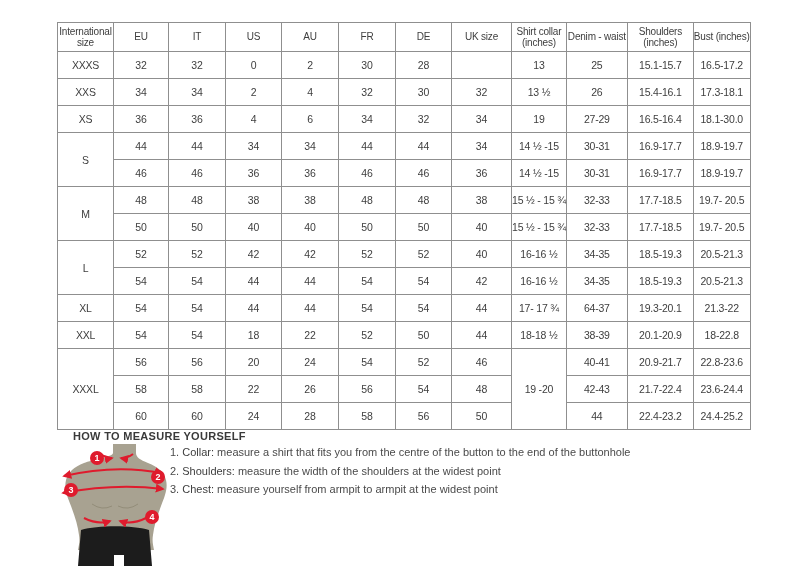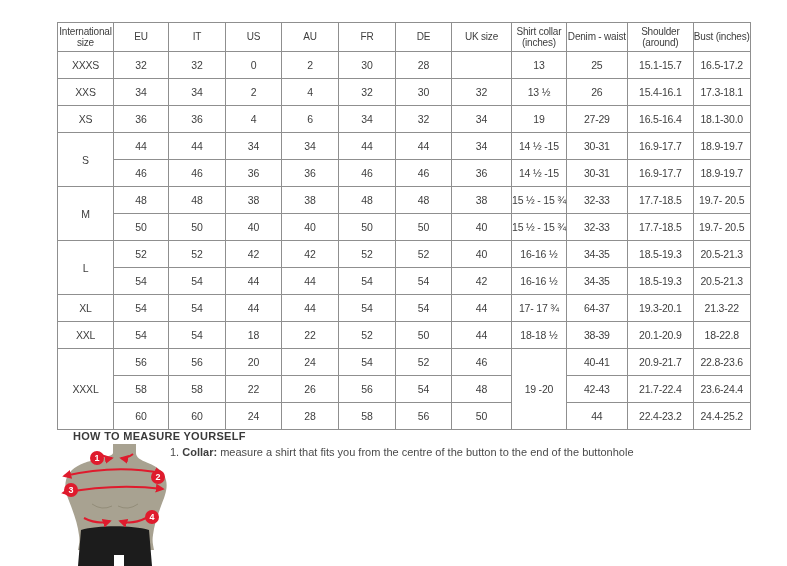--- a/index.html
+++ b/index.html
@@ -28,21 +28,21 @@
   
   .guide-title{
     position:absolute;left:57px;top:430px;
     font-size:11px;font-weight:bold;letter-spacing:0.3px;color:#3a3a3a;padding-left:16px;
   }
   .guide-steps{
     position:absolute;left:170px;top:446px;list-style:none;margin:0;padding:0;
     font-size:11px;color:#4a4a4a;
   }
   .guide-steps li{height:18.5px;line-height:13px;}
-  .guide-steps .lbl{font-weight:bold;color:#3e3e3e;}
+  .guide-steps .lbl{font-weight:normal;color:#3e3e3e;}
   .figure-wrap{position:absolute;left:56px;top:444px;width:118px;height:122px;}
 </style>
 </head>
 <body>
 
 <table class="size-chart">
   <colgroup>
     <col style="width:56px">
       <col style="width:55px">
       <col style="width:57px">
@@ -61,21 +61,21 @@
       <th>International size</th>
       <th>EU</th>
       <th>IT</th>
       <th>US</th>
       <th>AU</th>
       <th>FR</th>
       <th>DE</th>
       <th>UK size</th>
       <th class="tight">Shirt collar (inches)</th>
       <th>Denim - waist</th>
-      <th>Shoulder (around)</th>
+      <th>Shoulders (inches)</th>
       <th class="nowrap tight">Bust (inches)</th>
     </tr>
   </thead>
   <tbody>
       <tr>
         <td rowspan="1">XXXS</td>
         <td>32</td>
         <td>32</td>
         <td>0</td>
         <td>2</td>
@@ -305,13 +305,21 @@
       <text x="96" y="76.2" text-anchor="middle" font-size="9" font-weight="bold" fill="#ffffff" font-family="Liberation Sans, sans-serif">4</text>
     </g>
   </svg>
 </div>
 
 <ol class="guide-steps">
   <li>
     <span>1.</span>
     <span class="lbl">Collar:</span><span> measure a shirt that fits you from the centre of the button to the end of the buttonhole</span>
   </li>
+  <li>
+    <span>2.</span>
+    <span class="lbl">Shoulders:</span><span> measure the width of the shoulders at the widest point</span>
+  </li>
+  <li>
+    <span>3.</span>
+    <span class="lbl">Chest:</span><span> measure yourself from armpit to armpit at the widest point</span>
+  </li>
 </ol>
 
 </body></html>

